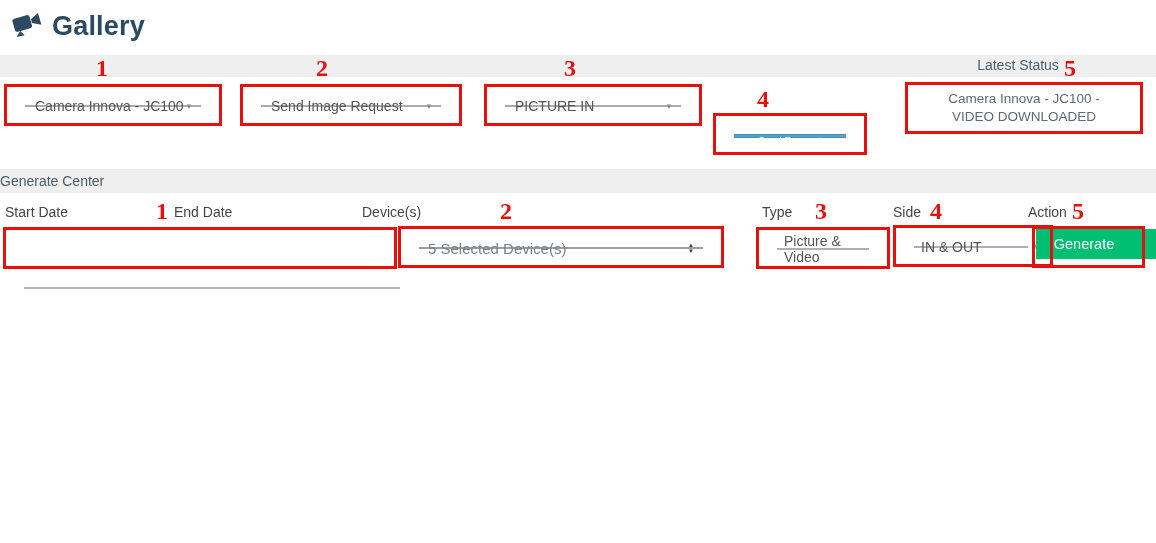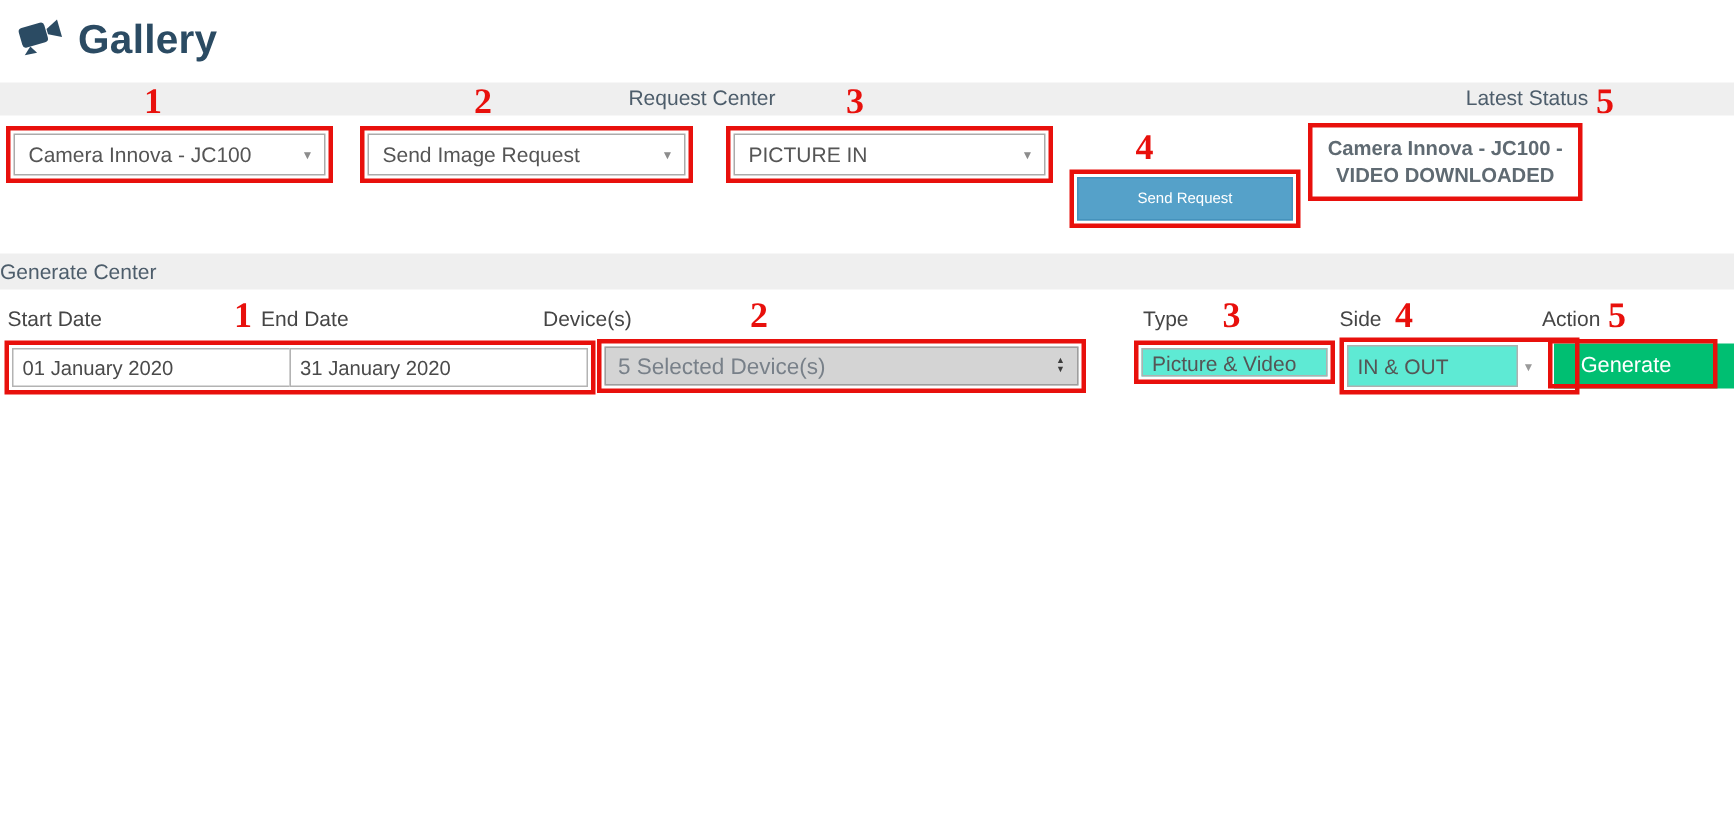--- a/index.html
+++ b/index.html
@@ -24,34 +24,34 @@
   .bar-request{top:55px;height:22px;}
   .bar-generate{top:169px;height:24px;display:flex;align-items:center;}
   .bar-title{position:absolute;top:2px;text-align:center;}
   .bar-title.rc{left:368px;width:200px;}
   .bar-title.ls{left:958px;width:120px;}
 
   
   .ann-num{position:absolute;font-family:"Liberation Serif",serif;font-weight:700;font-size:24px;line-height:1;color:var(--red);z-index:6;}
 
   
-  .ann-box{position:absolute;border:3px solid var(--red);padding:2px;display:flex;z-index:4;background:transparent;}
+  .ann-box{position:absolute;border:3px solid var(--red);padding:18px;display:flex;z-index:4;background:transparent;}
 
   
   .select{flex:1;display:flex;align-items:center;justify-content:space-between;border:1px solid #ababab;background:#fff;padding:0 7px 0 9px;font-size:14px;color:#555;cursor:pointer;}
   .caret{font-size:8px;color:#8c8c8c;}
 
   .btn-blue{flex:1;background:var(--blue);border:1px solid #4592bc;color:#fff;font-size:10px;font-family:inherit;cursor:pointer;}
 
   .status-text{flex:1;display:flex;align-items:center;justify-content:center;text-align:center;font-size:13.5px;color:#5f6a72;line-height:1.35;padding:0 2px;}
 
   
   .g-label{position:absolute;top:203px;font-size:14px;color:#454545;line-height:18px;}
 
-  .date-input{border:1px solid #b3b3b3;font-size:13.5px;color:#4a4a4a;padding:0 6px;font-family:inherit;background:#fff;outline:none;}
+  .date-input{border:1px solid #b3b3b3;font-size:13.5px;color:#4a4a4a;padding:0 6px;font-family:inherit;background:#fff;outline:none;margin-top:39px;}
   .date-input.start{width:186px;}
   .date-input.end{flex:1;margin-left:-1px;}
 
   .devices-select{flex:1;display:flex;align-items:center;justify-content:space-between;background:#d4d4d4;border:1px solid #9e9e9e;color:#788089;font-size:15px;padding:0 8px;cursor:pointer;}
   .updown{display:flex;flex-direction:column;color:#3c3c3c;font-size:6px;line-height:1;}
 
   .text-select{display:flex;align-items:center;border:1px solid #b0b0b0;background:#5eead4;font-size:14px;color:#555;padding:0 6px;cursor:pointer;flex:1;}
   .side-inner{flex:0 0 114px;}
   .side-caret{font-size:8px;color:#9a9a9a;margin-left:3px;align-self:center;}
 
@@ -70,21 +70,20 @@
           <rect x="2.5" y="5.5" width="12.5" height="9.5" rx="1.8"></rect>
           <path d="M15.5 9.2 L21.5 6.2 v8.6 L15.5 11.8 z"></path>
         </g>
         <path d="M7.2 16.2 L4.6 20.4 L10.4 19.2 z"></path>
       </svg>
     </span>
     <span class="page-title">Gallery</span>
   </div>
 
   <div class="bar bar-request">
-    <span class="bar-title rc">Request Center</span>
     <span class="bar-title ls">Latest Status</span>
   </div>
 
   <span class="ann-num" style="left:96px;top:56px;">1</span>
   <span class="ann-num" style="left:316px;top:56px;">2</span>
   <span class="ann-num" style="left:564px;top:56px;">3</span>
   <span class="ann-num" style="left:757px;top:87px;">4</span>
   <span class="ann-num" style="left:1064px;top:56px;">5</span>
 
   <div class="ann-box" style="left:4px;top:84px;width:218px;height:38px;">
@@ -105,21 +104,21 @@
     <div class="select">
       <span>PICTURE IN</span>
       <span class="caret">▼</span>
     </div>
   </div>
 
   <div class="ann-box" style="left:713px;top:113px;width:154px;height:39px;">
     <button class="btn-blue">Send Request</button>
   </div>
 
-  <div class="ann-box" style="left:872px;top:82px;width:183px;height:52px;font-weight:bold;">
+  <div class="ann-box" style="left:905px;top:82px;width:238px;height:52px;">
     <div class="status-text">Camera Innova - JC100 - VIDEO DOWNLOADED</div>
   </div>
 
   <div class="bar bar-generate">
     <span>Generate Center</span>
   </div>
 
   <span class="g-label" style="left:5px;">Start Date</span>
   <span class="g-label" style="left:174px;">End Date</span>
   <span class="g-label" style="left:362px;">Device(s)</span>

